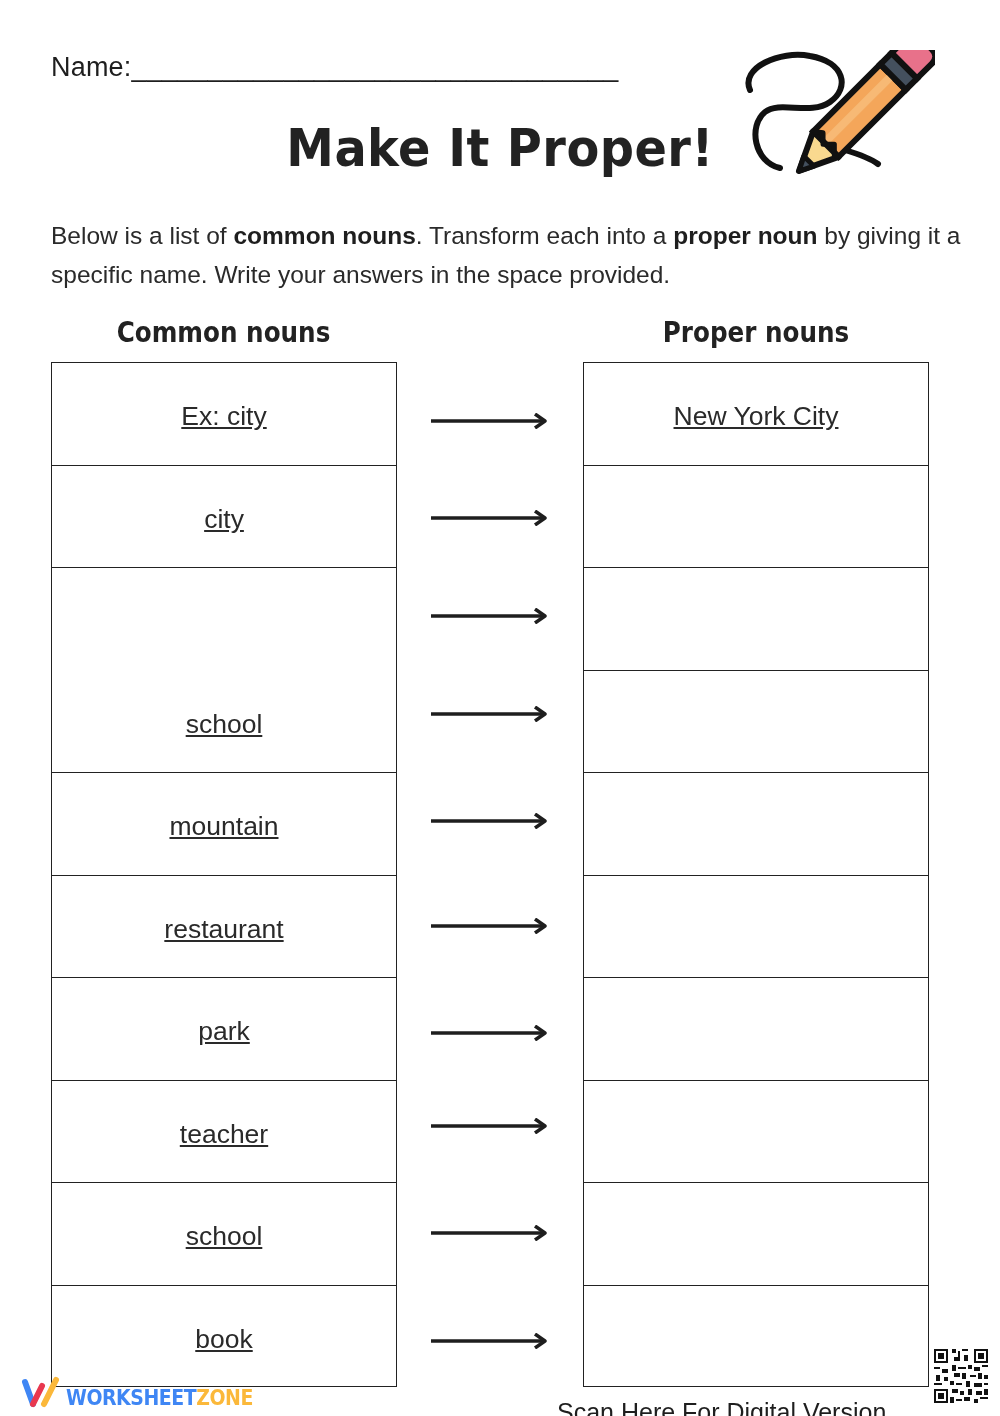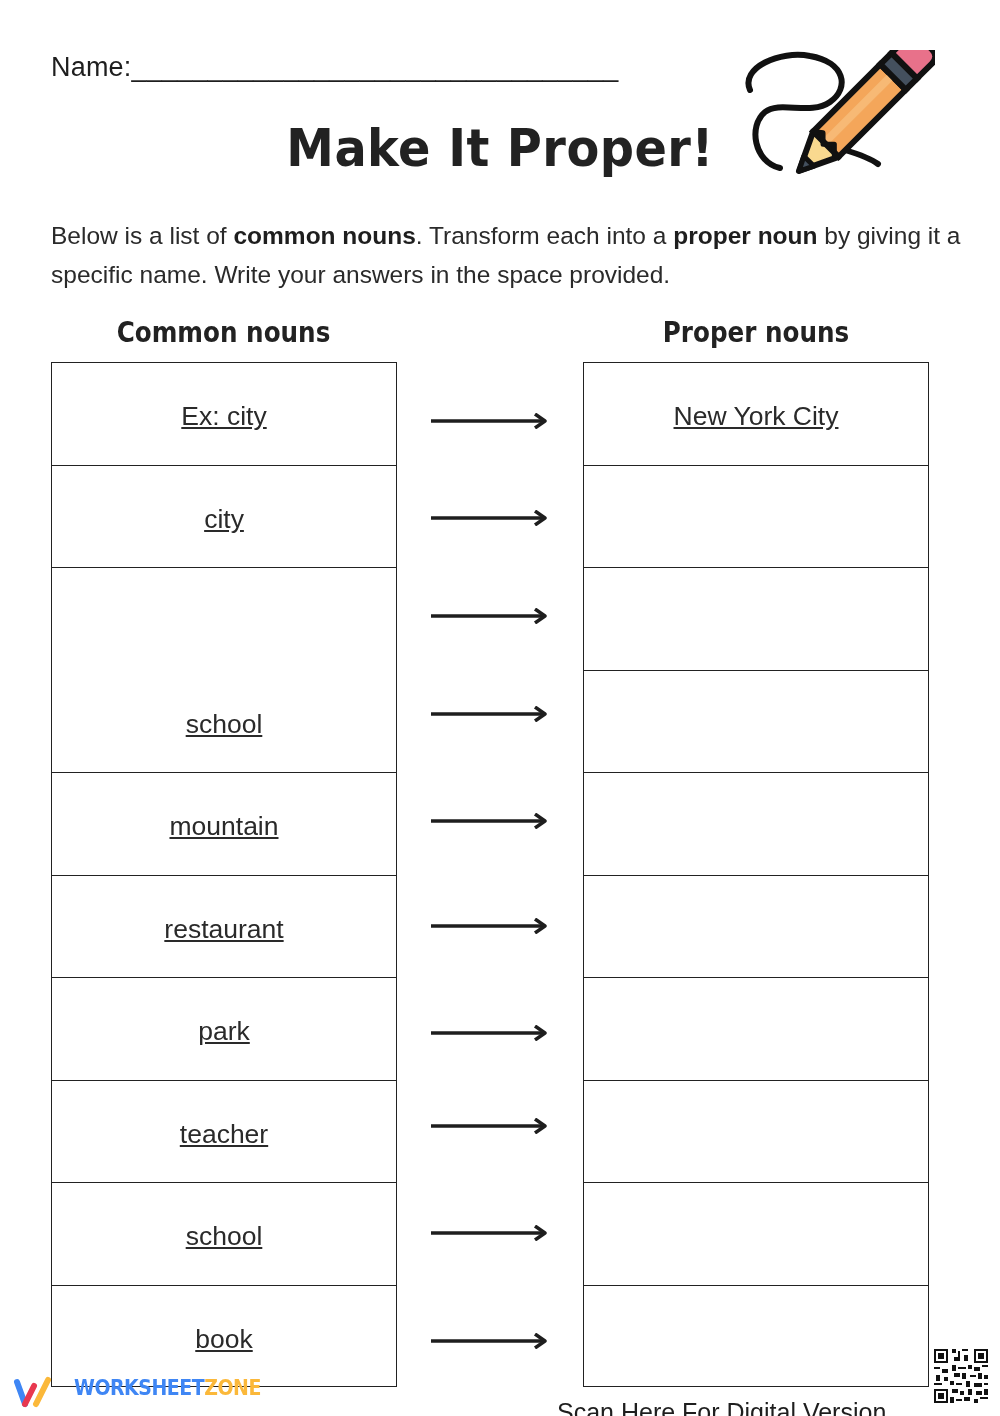--- a/index.html
+++ b/index.html
@@ -20,21 +20,21 @@
     .col-head.right { left: 584px; width: 344px; }
     .table { position: absolute; border: 1.5px solid #222; box-sizing: border-box; }
     .table.left { left: 51px; top: 362px; width: 346px; height: 1025px; }
     .table.right { left: 583px; top: 362px; width: 346px; height: 1025px; }
     .cell { position: absolute; left: 0; width: 100%; height: 102.5px; box-sizing: border-box;
             border-bottom: 1.5px solid #222; display: flex; align-items: flex-start; justify-content: center;
             font-size: 26.5px; color: #2a2a2a; }
     .cell:last-child { border-bottom: none; }
     .cell span { margin-top: 38px; text-decoration: underline; }
     .arrow { position: absolute; left: 431px; width: 118px; height: 16px; }
-    .footer-logo { position: absolute; left: 12px; top: 1376px; height: 34px; display: flex; align-items: flex-start; gap: 16px; }
+    .footer-logo { position: absolute; left: 20px; top: 1376px; height: 34px; display: flex; align-items: flex-end; }
     .logo-text { font-family: "DejaVu Sans", sans-serif; font-weight: bold; font-size: 21px; letter-spacing: -0.5px; transform: scaleX(0.9); transform-origin: left; }
     .logo-worksheet { color: #3f86f4; }
     .logo-zone { color: #fbb83a; }
     .scan-text { position: absolute; left: 557px; top: 1398px; font-size: 25px; color: #1e1e1e; }
     .qr { position: absolute; left: 932px; top: 1347px; width: 58px; height: 58px; }
   </style>
 </head>
 <body>
 
 <div>

